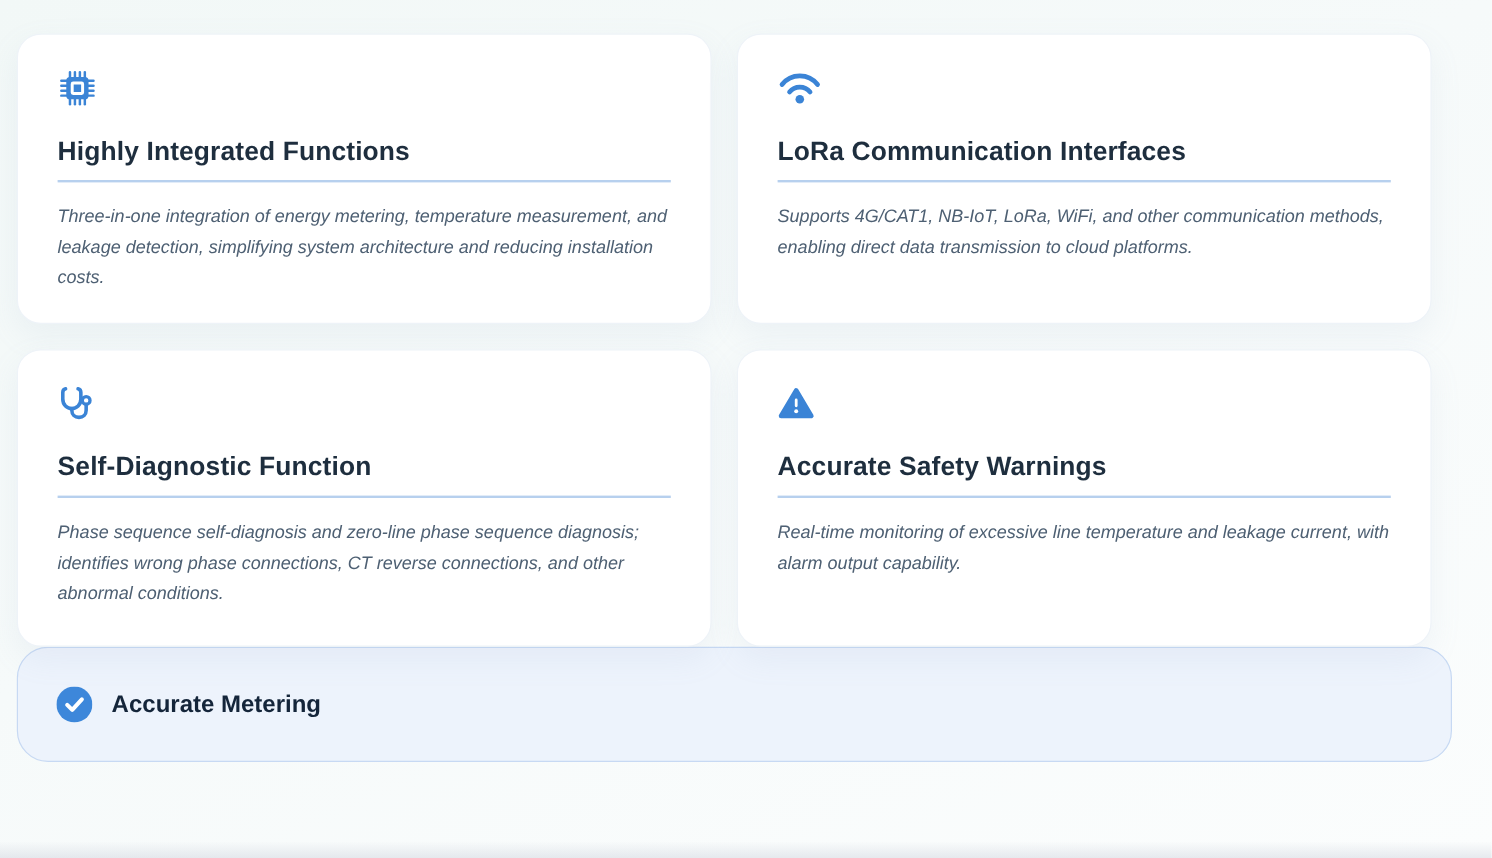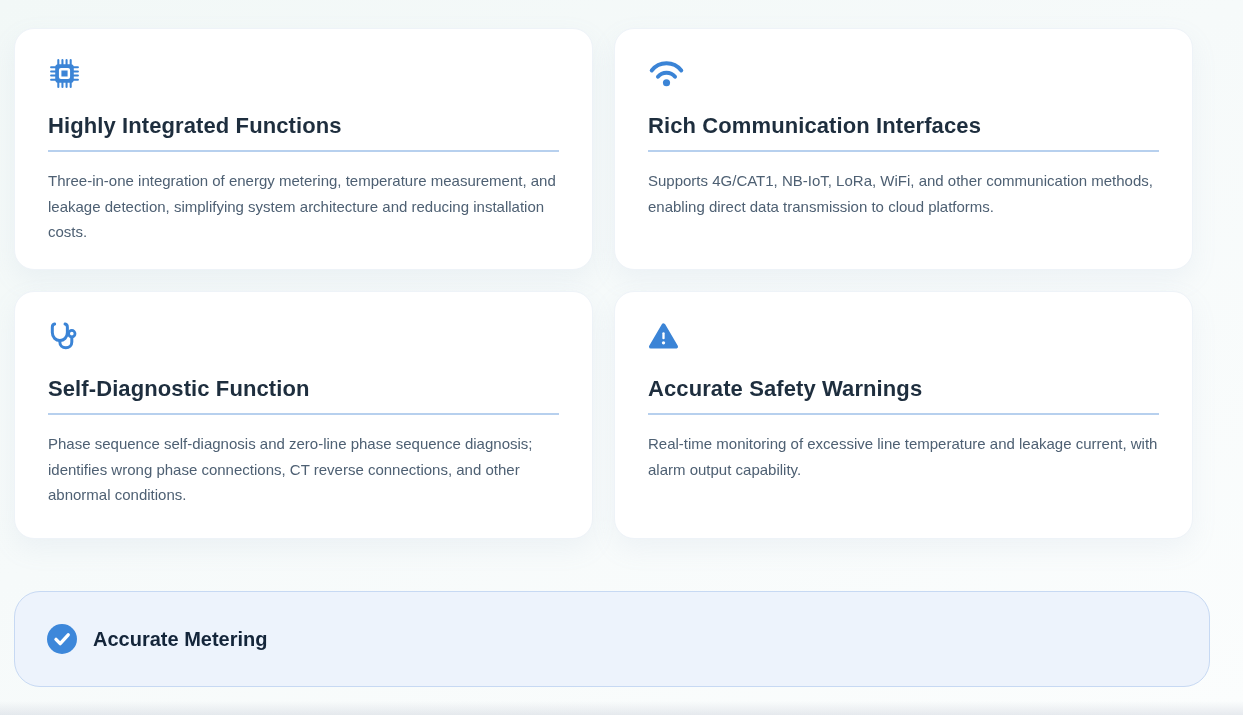--- a/index.html
+++ b/index.html
@@ -46,23 +46,23 @@
     margin-top: 11px;
     height: 2px;
     background: #b7d0ee;
   }
   .card-desc {
     margin: 16px 0 0 0;
     font-size: 15px;
     line-height: 25.5px;
     color: #4e6073;
     max-width: 516px;
+    font-style: italic;
   }
   .banner {
-    margin-top: 52px;
     height: 96px;
     background: #edf3fc;
     border: 1px solid #c7d9f3;
     border-radius: 26px;
     display: flex;
     align-items: center;
     justify-content: space-between;
     padding: 0 32px;
   }
   .banner-left {
@@ -127,21 +127,21 @@
     </section>
 
     <section class="card">
       <div class="card-icon">
         <svg width="37" height="28" viewBox="0 0 32 24">
           <path d="M3.2 9.8 A 16.2 16.2 0 0 1 28.8 9.8" fill="none" stroke="#3b84d6" stroke-width="3.4" stroke-linecap="round"></path>
           <path d="M8.6 15.2 A 9.6 9.6 0 0 1 23.4 15.2" fill="none" stroke="#3b84d6" stroke-width="3.4" stroke-linecap="round"></path>
           <circle cx="16" cy="20.4" r="3.1" fill="#3b84d6"></circle>
         </svg>
       </div>
-      <h3 class="card-title">Rich Communication Interfaces</h3>
+      <h3 class="card-title">LoRa Communication Interfaces</h3>
       <div class="divider"></div>
       <p class="card-desc">Supports 4G/CAT1, NB-IoT, LoRa, WiFi, and other communication methods, enabling direct data transmission to cloud platforms.</p>
     </section>
 
     <section class="card">
       <div class="card-icon">
         <svg width="31" height="32" viewBox="0 0 28 28">
           <path d="M6 3.2 C4.6 3.5 3.9 4.5 3.9 6 L3.9 10.8 C3.9 15.3 7.1 18.1 10.7 18.1 C14.3 18.1 17.5 15.3 17.5 10.8 L17.5 6 C17.5 4.5 16.8 3.5 15.4 3.2" fill="none" stroke="#3b84d6" stroke-width="2.7" stroke-linecap="round"></path>
           <path d="M10.7 18.1 L10.7 19.4 C10.7 22.6 13 24.7 16.1 24.7 C19.2 24.7 21.5 22.6 21.5 19.4 L21.5 15.1" fill="none" stroke="#3b84d6" stroke-width="2.7" stroke-linecap="round"></path>
           <circle cx="21.5" cy="11.9" r="2.9" fill="none" stroke="#3b84d6" stroke-width="2.5"></circle>

